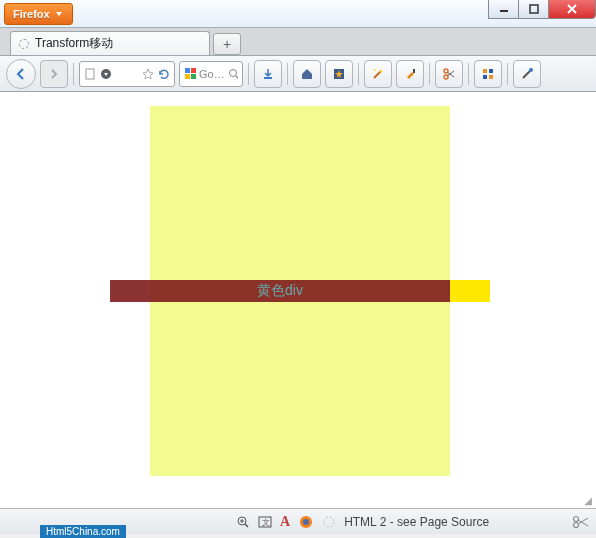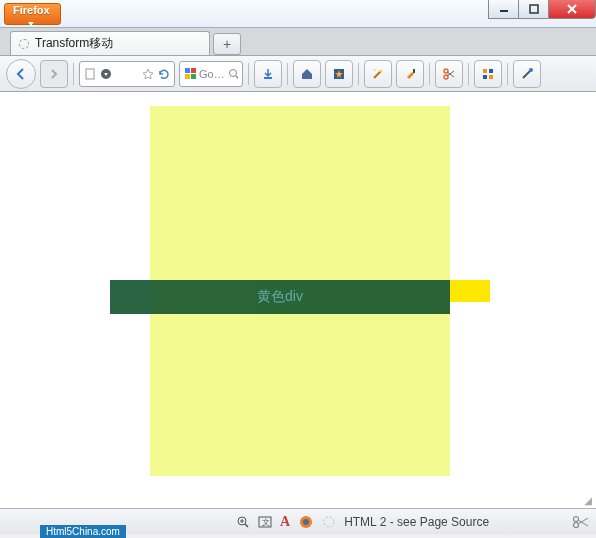--- a/index.html
+++ b/index.html
@@ -1,20 +1,20 @@
 <!DOCTYPE html>
 <html><head>
 <meta charset="utf-8">
 <style>
 * { margin: 0; padding: 0; box-sizing: border-box; }
 body { width: 596px; height: 538px; font-family: "Segoe UI", Tahoma, sans-serif; font-size: 12px; background: #f0f0f0; overflow: hidden; }
 
 
 .titlebar { height: 28px; background: linear-gradient(#fafcfe, #e8f0f8); border-bottom: 1px solid #a0b0c0; display: flex; align-items: center; position: relative; }
-.ff-btn { margin-left: 4px; height: 22px; padding: 0 10px 0 8px; background: linear-gradient(#ff9a3c, #e66a1a); border: 1px solid #c85a00; border-radius: 3px; color: #fff; font-size: 11px; font-weight: bold; display: flex; align-items: center; gap: 6px; text-shadow: 0 1px 1px rgba(0,0,0,.3); flex-direction: column; }
+.ff-btn { margin-left: 4px; height: 22px; padding: 0 10px 0 8px; background: linear-gradient(#ff9a3c, #e66a1a); border: 1px solid #c85a00; border-radius: 3px; color: #fff; font-size: 11px; font-weight: bold; display: flex; align-items: center; gap: 6px; text-shadow: 0 1px 1px rgba(0,0,0,.3); }
 .ff-btn .tri { width: 0; height: 0; border-left: 3px solid transparent; border-right: 3px solid transparent; border-top: 4px solid #fff; }
 .win-controls { position: absolute; top: -1px; right: 0; display: flex; }
 .win-btn { width: 30px; height: 20px; border: 1px solid #888; display: flex; align-items: center; justify-content: center; font-size: 10px; }
 .win-min, .win-max { background: linear-gradient(#f8fafd, #d8e4f0); border-right: none; }
 .win-close { width: 48px; background: linear-gradient(#f07070, #d83030); color: #fff; font-weight: bold; border-radius: 0 0 4px 0; }
 .win-min svg, .win-max svg, .win-close svg { display: block; }
 
 
 .tabstrip { height: 28px; background: #d6d8dc; display: flex; align-items: flex-end; padding-left: 10px; gap: 3px; border-bottom: 1px solid #a0a6ac; }
 .tab { height: 24px; min-width: 200px; background: linear-gradient(#fcfcfc, #f0f2f4); border: 1px solid #a0a6ac; border-bottom: none; border-radius: 3px 3px 0 0; display: flex; align-items: center; padding: 0 8px; gap: 6px; font-size: 12px; color: #222; }
@@ -27,21 +27,21 @@
 .tbtn.nav-back { width: 30px; height: 30px; border-radius: 50%; }
 .tbtn.nav-fwd { background: #e8eaec; }
 .tbtn svg { display: block; }
 .urlbox { flex: 0 0 96px; height: 26px; background: #fff; border: 1px solid #a0a6ac; border-radius: 3px; display: flex; align-items: center; padding: 0 4px; gap: 4px; }
 .searchbox { flex: 0 0 64px; height: 26px; background: #fff; border: 1px solid #a0a6ac; border-radius: 3px; display: flex; align-items: center; padding: 0 4px; gap: 3px; color: #888; font-size: 11px; overflow: hidden; }
 .sep { width: 1px; height: 22px; background: #b8bec6; margin: 0 1px; }
 
 
 .content { background: #fff; height: 416px; position: relative; overflow: hidden; }
 .yellow-box { position: absolute; left: 150px; top: 14px; width: 300px; height: 370px; background: #f2fa90; }
-.cyan-bar { position: absolute; left: 110px; top: 188px; width: 340px; height: 34px; background: #14532d; opacity: .9; display: flex; align-items: center; justify-content: center; color: #58a0b0; font-size: 14px; }
+.cyan-bar { position: absolute; left: 110px; top: 188px; width: 340px; height: 22px; background: #7f1d1d; opacity: .9; display: flex; align-items: center; justify-content: center; color: #58a0b0; font-size: 14px; }
 .yellow-bar { position: absolute; left: 450px; top: 188px; width: 40px; height: 22px; background: #ffe800; }
 .resize-grip { position: absolute; right: 4px; bottom: 2px; color: #aaa; font-size: 10px; }
 
 
 .statusbar { height: 26px; background: linear-gradient(#f4f6f8, #e4e8ec); border-top: 1px solid #b0b6bc; display: flex; align-items: center; padding: 0 6px; gap: 8px; font-size: 12px; color: #444; }
 .brand-tag { position: absolute; left: 0; bottom: 0; background: #1c78b8; color: #fff; font-size: 10px; padding: 1px 6px; margin-left: 40px; }
 .status-icons { display: flex; align-items: center; gap: 8px; margin-left: auto; }
 .status-icons span, .status-icons svg { display: inline-flex; align-items: center; }
 .scissors-r { margin-left: auto; }
 </style>

